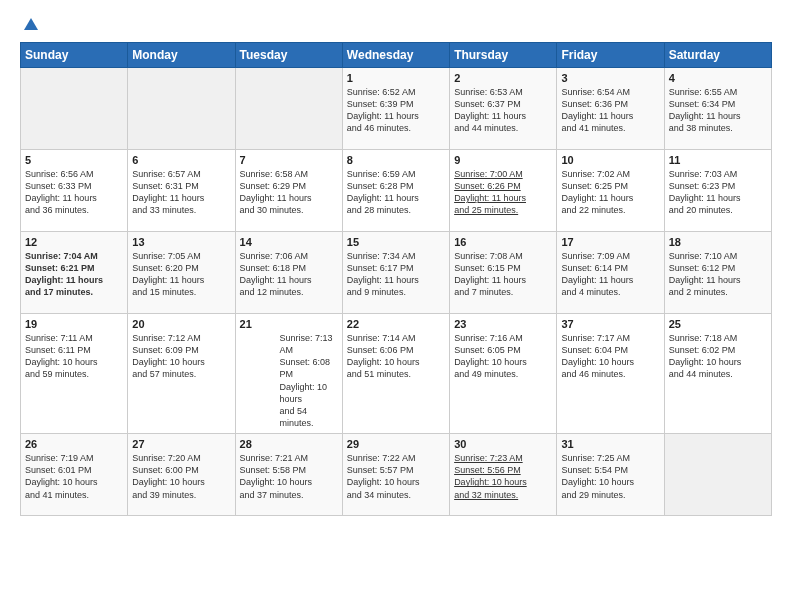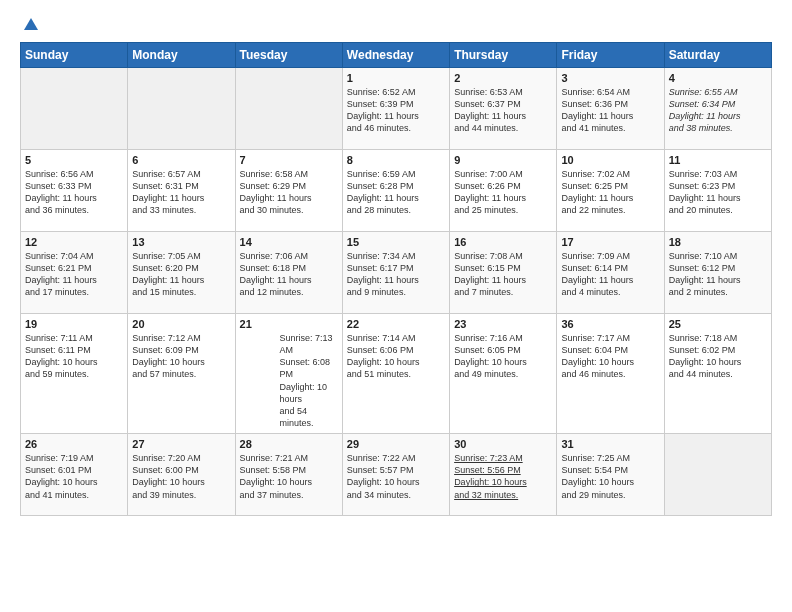--- a/index.html
+++ b/index.html
@@ -151,21 +151,21 @@
           </td>
           <td>
             <span class="day-num">3</span>
             <div class="day-info" style="white-space: pre-line;">Sunrise: 6:54 AM
 Sunset: 6:36 PM
 Daylight: 11 hours
 and 41 minutes.</div>
           </td>
           <td>
             <span class="day-num">4</span>
-            <div class="day-info" style="white-space: pre-line; font-style: italic;">Sunrise: 6:55 AM
+            <div class="day-info" style="white-space: pre-line;">Sunrise: 6:55 AM
 Sunset: 6:34 PM
 Daylight: 11 hours
 and 38 minutes.</div>
           </td>
         </tr>
         <tr>
           <td>
             <span class="day-num">5</span>
             <div class="day-info" style="white-space: pre-line;">Sunrise: 6:56 AM
 Sunset: 6:33 PM
@@ -188,21 +188,21 @@
           </td>
           <td>
             <span class="day-num">8</span>
             <div class="day-info" style="white-space: pre-line;">Sunrise: 6:59 AM
 Sunset: 6:28 PM
 Daylight: 11 hours
 and 28 minutes.</div>
           </td>
           <td>
             <span class="day-num">9</span>
-            <div class="day-info" style="white-space: pre-line;">Sunrise: 7:00 AM
+            <div class="day-info" style="white-space: pre-line; text-decoration: underline;">Sunrise: 7:00 AM
 Sunset: 6:26 PM
 Daylight: 11 hours
 and 25 minutes.</div>
           </td>
           <td>
             <span class="day-num">10</span>
             <div class="day-info" style="white-space: pre-line;">Sunrise: 7:02 AM
 Sunset: 6:25 PM
 Daylight: 11 hours
 and 22 minutes.</div>
@@ -211,21 +211,21 @@
             <span class="day-num">11</span>
             <div class="day-info" style="white-space: pre-line;">Sunrise: 7:03 AM
 Sunset: 6:23 PM
 Daylight: 11 hours
 and 20 minutes.</div>
           </td>
         </tr>
         <tr>
           <td>
             <span class="day-num">12</span>
-            <div class="day-info" style="white-space: pre-line;">Sunrise: 7:04 AM
+            <div class="day-info" style="white-space: pre-line; font-weight: bold;">Sunrise: 7:04 AM
 Sunset: 6:21 PM
 Daylight: 11 hours
 and 17 minutes.</div>
           </td>
           <td>
             <span class="day-num">13</span>
             <div class="day-info" style="white-space: pre-line;">Sunrise: 7:05 AM
 Sunset: 6:20 PM
 Daylight: 11 hours
 and 15 minutes.</div>
@@ -296,21 +296,21 @@
 and 51 minutes.</div>
           </td>
           <td>
             <span class="day-num">23</span>
             <div class="day-info" style="white-space: pre-line;">Sunrise: 7:16 AM
 Sunset: 6:05 PM
 Daylight: 10 hours
 and 49 minutes.</div>
           </td>
           <td>
-            <span class="day-num">36</span>
+            <span class="day-num">37</span>
             <div class="day-info" style="white-space: pre-line;">Sunrise: 7:17 AM
 Sunset: 6:04 PM
 Daylight: 10 hours
 and 46 minutes.</div>
           </td>
           <td>
             <span class="day-num">25</span>
             <div class="day-info" style="white-space: pre-line;">Sunrise: 7:18 AM
 Sunset: 6:02 PM
 Daylight: 10 hours

